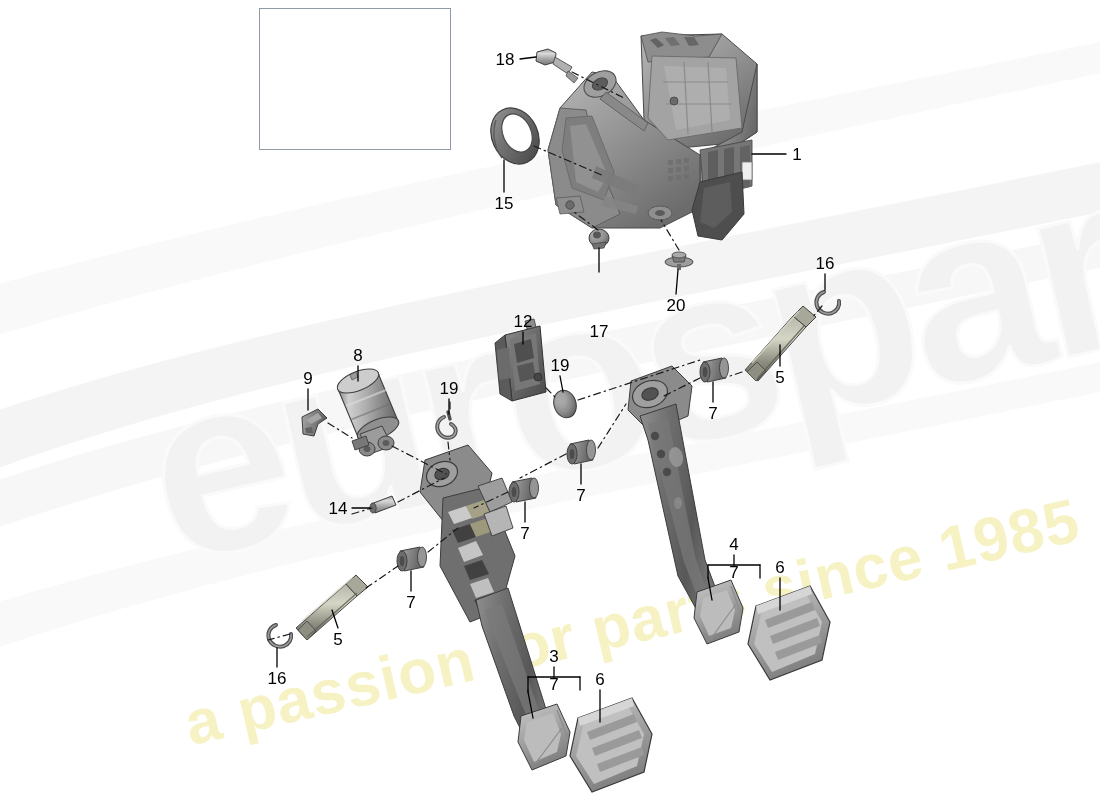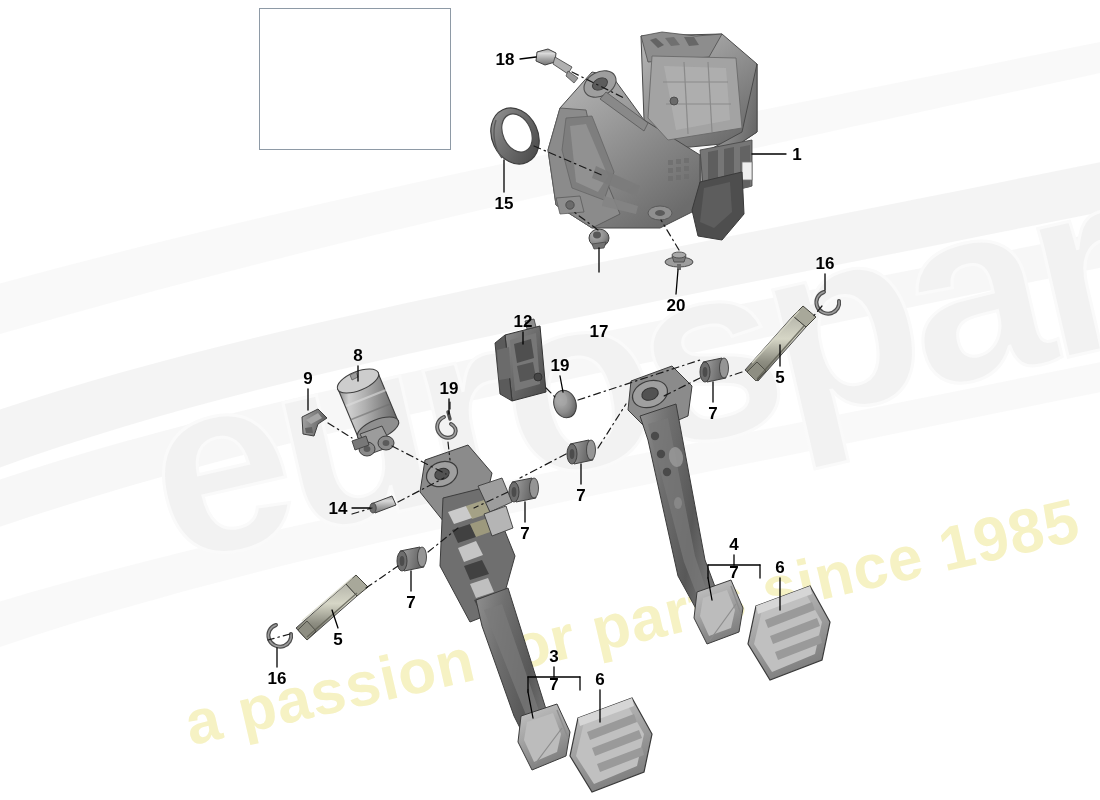--- a/index.html
+++ b/index.html
@@ -40,21 +40,21 @@
     white-space: nowrap;
     font-family: "Liberation Sans", sans-serif;
     font-weight: bold;
     pointer-events: none;
     user-select: none;
   }
   .callout-num {
     position: absolute;
     font-family: "Liberation Sans", sans-serif;
     font-size: 17px;
-    font-weight: bold;
+    font-weight: normal;
     color: #000000;
     line-height: 1;
     transform: translate(-50%, -50%);
     white-space: nowrap;
   }
 </style>
 </head>
 <body>
 
 <div id="stage">

